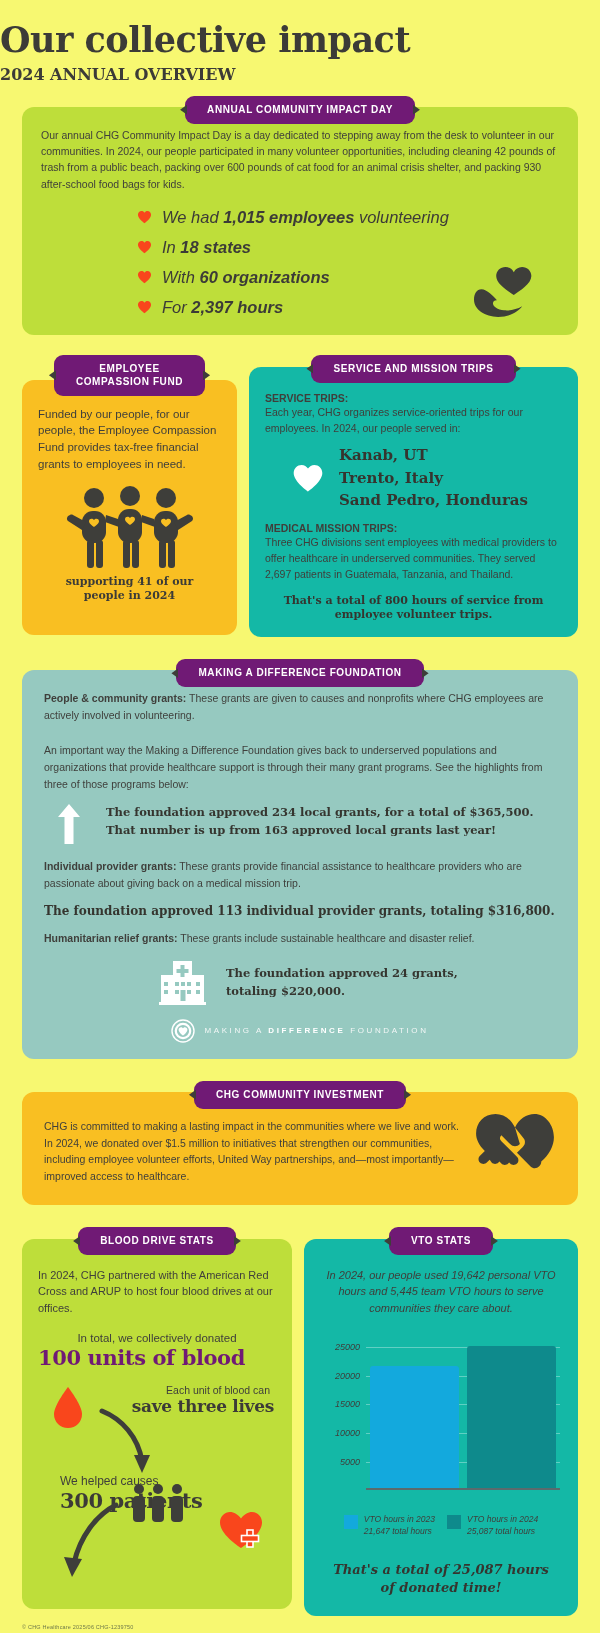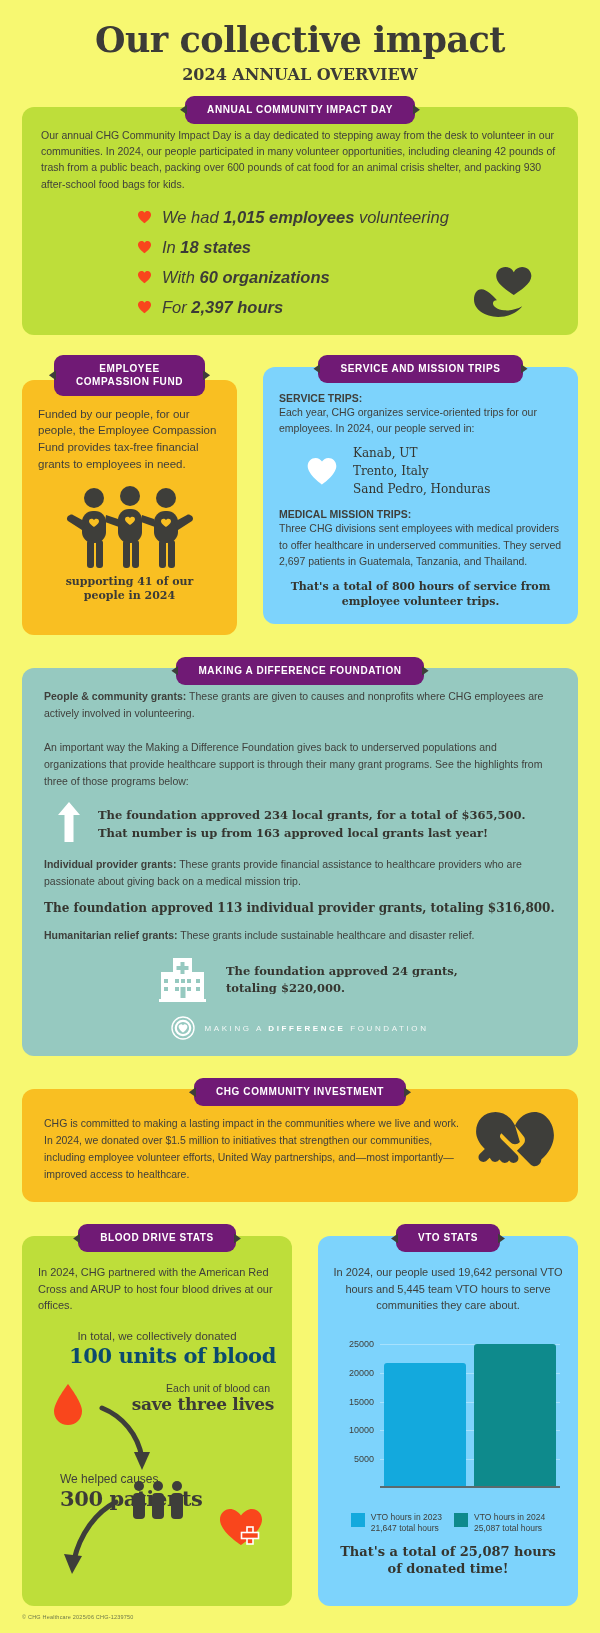--- a/index.html
+++ b/index.html
@@ -6,21 +6,21 @@
   body {
     width: 600px;
     background: #f7f871;
     font-family: "Liberation Sans", sans-serif;
     color: #3a3a38;
     position: relative;
   }
   .page { width: 600px; min-height: 1633px; padding: 0 0 8px 0; position: relative; }
 
   
-  .header { text-align: center; padding: 22px 0 12px 0; }
+  .header { text-align: left; padding: 22px 0 12px 0; }
   .main-title {
     font-family: "DejaVu Serif", serif;
     font-weight: bold;
     font-size: 35px;
     letter-spacing: -0.5px;
     color: #3c3b37;
     line-height: 1.05;
   }
   .sub-title {
     font-family: "DejaVu Serif", serif;
@@ -53,41 +53,41 @@
     background: #3e3e3a;
     transform: translateY(-50%);
   }
   .tab::before { left: -5px; clip-path: polygon(100% 0, 100% 100%, 0 50%); }
   .tab::after  { right: -5px; clip-path: polygon(0 0, 0 100%, 100% 50%); }
 
   
   .card { border-radius: 12px; position: relative; }
   .card-green  { background: #bede3a; }
   .card-yellow { background: #f9bf22; }
-  .card-blue   { background: #7dd3fc; }
+  .card-blue   { background: #14b8a6; }
   .card-teal   { background: #96c9c0; }
   .card-lime   { background: #bede3a; }
 
   .section { margin: 0 22px; }
   .pulled  { margin-top: -17px; }
 
   .body-text { font-size: 10.5px; line-height: 1.55; color: #3f3f3b; }
 
   
   .impact-card { padding: 20px 19px 18px 19px; }
   .bullets { margin-top: 16px; padding-left: 96px; font-style: italic; }
   .bullet-row { display: flex; align-items: center; gap: 10px; margin-bottom: 11px; }
   .bullet-row:last-child { margin-bottom: 0; }
   .heart-ico { width: 15px; height: 14px; flex: 0 0 15px; }
   .bullet-text { font-size: 16.5px; color: #3c3b37; }
   .bullet-text b { font-weight: bold; }
   .handheart { position: absolute; right: 30px; bottom: 16px; width: 74px; height: 56px; }
 
   
-  .two-col { display: flex; gap: 26px; margin: 0 22px; align-items: stretch; }
+  .two-col { display: flex; gap: 12px; margin: 0 22px; align-items: stretch; }
   .col-left  { width: 215px; flex: 0 0 215px; }
   .col-right { flex: 1 1 auto; }
 
   .ecf-card { padding: 16px 16px 14px 16px; min-height: 255px; }
   .ecf-text { font-size: 11.5px; line-height: 1.45; color: #3f3f3b; }
   .ecf-figure { text-align: center; margin-top: 12px; }
   .ecf-amount {
     font-family: "DejaVu Serif", serif;
     font-weight: bold;
     font-size: 33px;
@@ -103,40 +103,40 @@
     line-height: 1.35;
     margin-top: 2px;
   }
 
   .smt-card { padding: 15px 16px 14px 16px; min-height: 255px; }
   .lbl-bold { font-size: 10.5px; font-weight: bold; color: #3f3f3b; }
   .trip-block { display: flex; align-items: center; gap: 14px; margin: 8px 0 10px 26px; }
   .trip-heart { width: 34px; height: 30px; flex: 0 0 34px; }
   .trip-list {
     font-family: "DejaVu Serif", serif;
-    font-weight: normal;
-    font-size: 12px;
+    font-weight: bold;
+    font-size: 15px;
     line-height: 1.5;
     color: #35352f;
   }
   .smt-total {
     font-family: "DejaVu Serif", serif;
     font-weight: bold;
     font-size: 11px;
     text-align: center;
     line-height: 1.35;
     color: #35352f;
     margin-top: 11px;
   }
 
   
   .fnd-card { padding: 20px 22px 12px 22px; }
   .fnd-p { font-size: 10.5px; line-height: 1.6; color: #3f3f3b; margin-bottom: 12px; }
   .fnd-p b { font-weight: bold; }
-  .fnd-highlight-row { display: flex; align-items: flex-end; gap: 18px; margin: 12px 0 14px 14px; }
+  .fnd-highlight-row { display: flex; align-items: flex-start; gap: 26px; margin: 12px 0 14px 14px; }
   .arrow-up { width: 22px; height: 40px; flex: 0 0 22px; }
   .serif-bold {
     font-family: "DejaVu Serif", serif;
     font-weight: bold;
     font-size: 11.5px;
     line-height: 1.5;
     color: #35352f;
   }
   .fnd-stat { font-family: "DejaVu Serif", serif; font-weight: bold; font-size: 12px; color: #35352f; margin: 10px 0 12px 0; }
   .hosp-row { display: flex; align-items: center; gap: 20px; margin: 14px 0 10px 115px; }
@@ -152,22 +152,22 @@
   .handshake { width: 82px; height: 72px; flex: 0 0 82px; }
 
   
   .bd-card { padding: 18px 16px 16px 16px; min-height: 370px; position: relative; }
   .bd-intro { font-size: 11px; line-height: 1.5; color: #3f3f3b; }
   .bd-donated { text-align: center; font-size: 11.5px; color: #3f3f3b; margin-top: 16px; }
   .bd-units {
     font-family: "DejaVu Serif", serif;
     font-weight: bold;
     font-size: 21px;
-    color: #0c4a6e;
-    text-align: right;
+    color: #701a75;
+    text-align: left;
     margin-top: 1px;
     letter-spacing: -0.4px;
   }
   .bd-each { font-size: 10.5px; color: #3f3f3b; text-align: right; padding-right: 6px; margin-top: 14px; }
   .bd-save {
     font-family: "DejaVu Serif", serif;
     font-weight: bold;
     font-size: 17px;
     color: #3c3b37;
     text-align: right;
@@ -182,21 +182,21 @@
     color: #3c3b37;
     padding-left: 22px;
     letter-spacing: -0.4px;
   }
   .blood-drop { position: absolute; left: 30px; top: 148px; width: 32px; height: 42px; }
   .people3 { position: absolute; left: 108px; top: 244px; width: 56px; height: 40px; }
   .heart-cross { position: absolute; left: 196px; top: 270px; width: 46px; height: 40px; }
   .arrow-svg { position: absolute; }
 
   
-  .vto-card { padding: 18px 14px 20px 14px; min-height: 370px; }
+  .vto-card { padding: 18px 14px 20px 14px; min-height: 370px; font-style: italic; }
   .vto-intro { font-size: 11px; line-height: 1.5; color: #3f3f3b; text-align: center; }
   .chart-area { position: relative; height: 172px; margin: 16px 4px 0 4px; }
   .chart-grid { position: absolute; left: 44px; right: 0; top: 0; bottom: 14px; }
   .gridline { position: absolute; left: 0; right: 0; height: 1px; background: rgba(255,255,255,0.33); }
   .ytick {
     position: absolute; right: 100%; margin-right: 6px;
     transform: translateY(-50%);
     font-size: 9px; color: #3f3f3b; white-space: nowrap;
   }
   .axis-base { position: absolute; left: 44px; right: 0; bottom: 14px; height: 2px; background: #5b6a6d; }
@@ -206,21 +206,21 @@
   .legend-item { display: flex; gap: 6px; align-items: flex-start; }
   .legend-swatch { width: 14px; height: 14px; flex: 0 0 14px; margin-top: 1px; }
   .legend-label { font-size: 8.5px; line-height: 1.35; color: #3f3f3b; }
   .vto-total {
     font-family: "DejaVu Serif", serif;
     font-weight: bold;
     font-size: 13px;
     text-align: center;
     color: #35352f;
     line-height: 1.35;
-    margin-top: 8px;
+    margin-top: 24px;
   }
 
   .footer { font-size: 5.5px; color: #6f7a4a; padding: 8px 0 4px 22px; letter-spacing: 0.2px; }
 </style>
 </head>
 <body>
 
 <div class="page">
 
   <div class="header">

